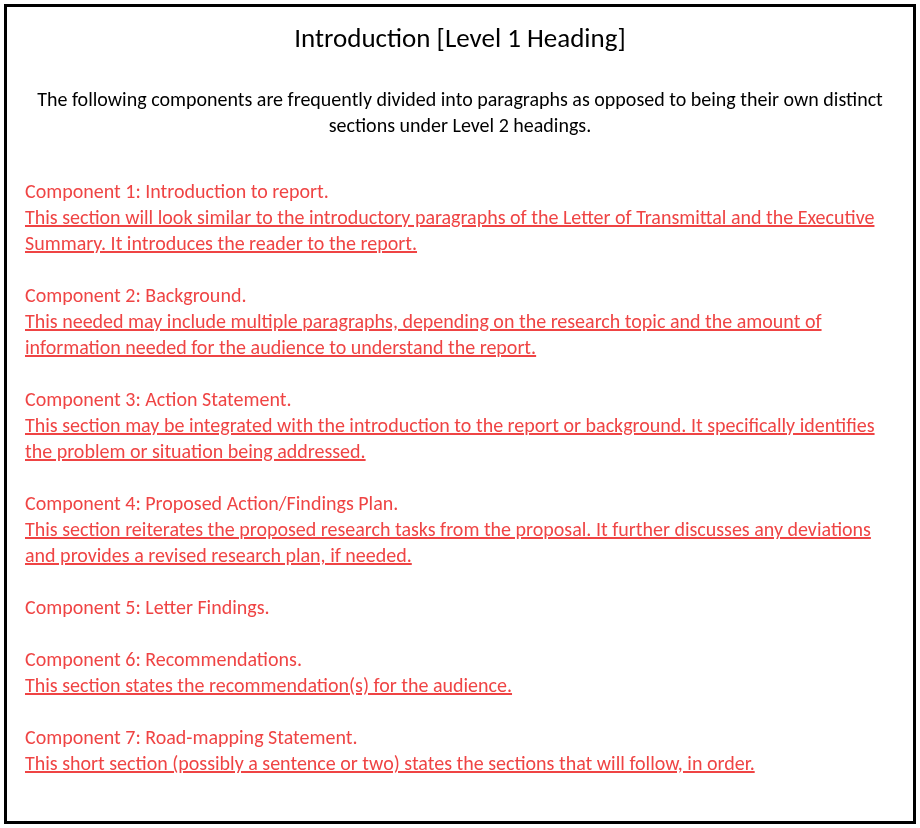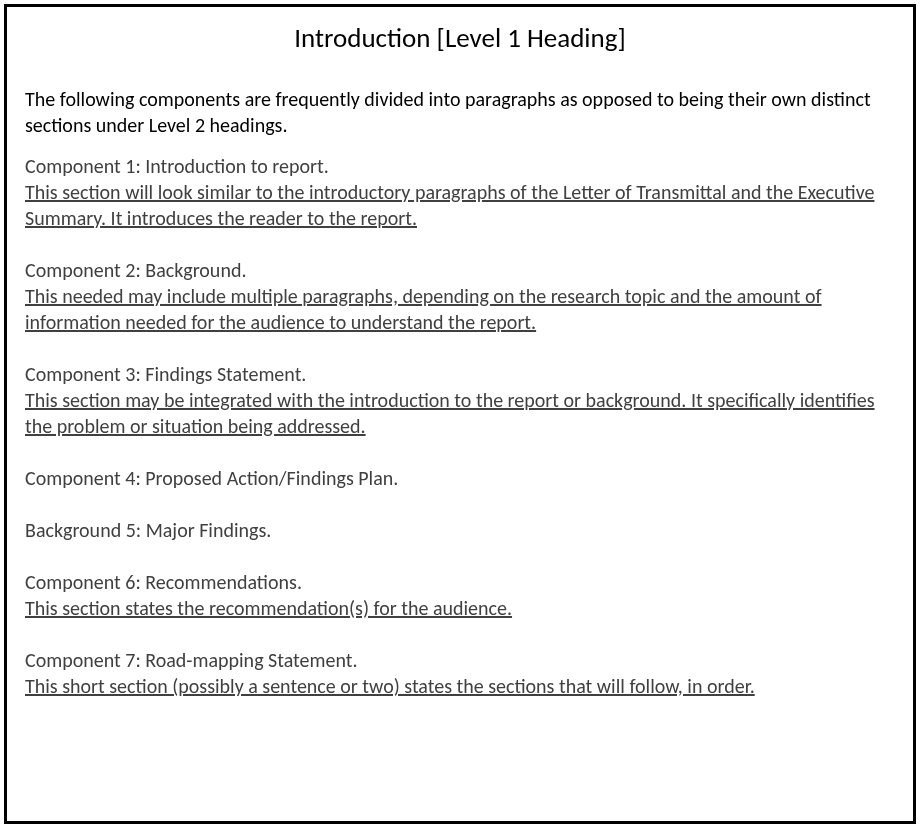--- a/index.html
+++ b/index.html
@@ -23,26 +23,27 @@
       text-align: center;
       font-size: 27px;
       font-weight: normal;
       margin-bottom: 32px;
       color: #000000;
     }
     .intro-paragraph {
       font-size: 20px;
       line-height: 1.3;
       color: #000000;
-      margin-bottom: 15px;
+      margin-bottom: 40px;
+      text-align: center;
     }
     .component-block {
       font-size: 20px;
       line-height: 1.3;
-      color: #404040;
+      color: #ef4444;
       margin-bottom: 26px;
     }
     .component-block:last-child {
       margin-bottom: 6px;
     }
     .component-title {
       display: block;
     }
     .component-desc {
       display: block;
@@ -61,30 +62,31 @@
     <span class="component-title">Component 1: Introduction to report.</span>
     <span class="component-desc">This section will look similar to the introductory paragraphs of the Letter of Transmittal and the Executive Summary. It introduces the reader to the report.</span>
   </div>
 
   <div class="component-block">
     <span class="component-title">Component 2: Background.</span>
     <span class="component-desc">This needed may include multiple paragraphs, depending on the research topic and the amount of information needed for the audience to understand the report.</span>
   </div>
 
   <div class="component-block">
-    <span class="component-title">Component 3: Findings Statement.</span>
+    <span class="component-title">Component 3: Action Statement.</span>
     <span class="component-desc">This section may be integrated with the introduction to the report or background. It specifically identifies the problem or situation being addressed.</span>
   </div>
 
   <div class="component-block">
     <span class="component-title">Component 4: Proposed Action/Findings Plan.</span>
+    <span class="component-desc">This section reiterates the proposed research tasks from the proposal. It further discusses any deviations and provides a revised research plan, if needed.</span>
   </div>
 
   <div class="component-block">
-    <span class="component-title">Background 5: Major Findings.</span>
+    <span class="component-title">Component 5: Letter Findings.</span>
   </div>
 
   <div class="component-block">
     <span class="component-title">Component 6: Recommendations.</span>
     <span class="component-desc">This section states the recommendation(s) for the audience.</span>
   </div>
 
   <div class="component-block">
     <span class="component-title">Component 7: Road-mapping Statement.</span>
     <span class="component-desc">This short section (possibly a sentence or two) states the sections that will follow, in order.</span>

